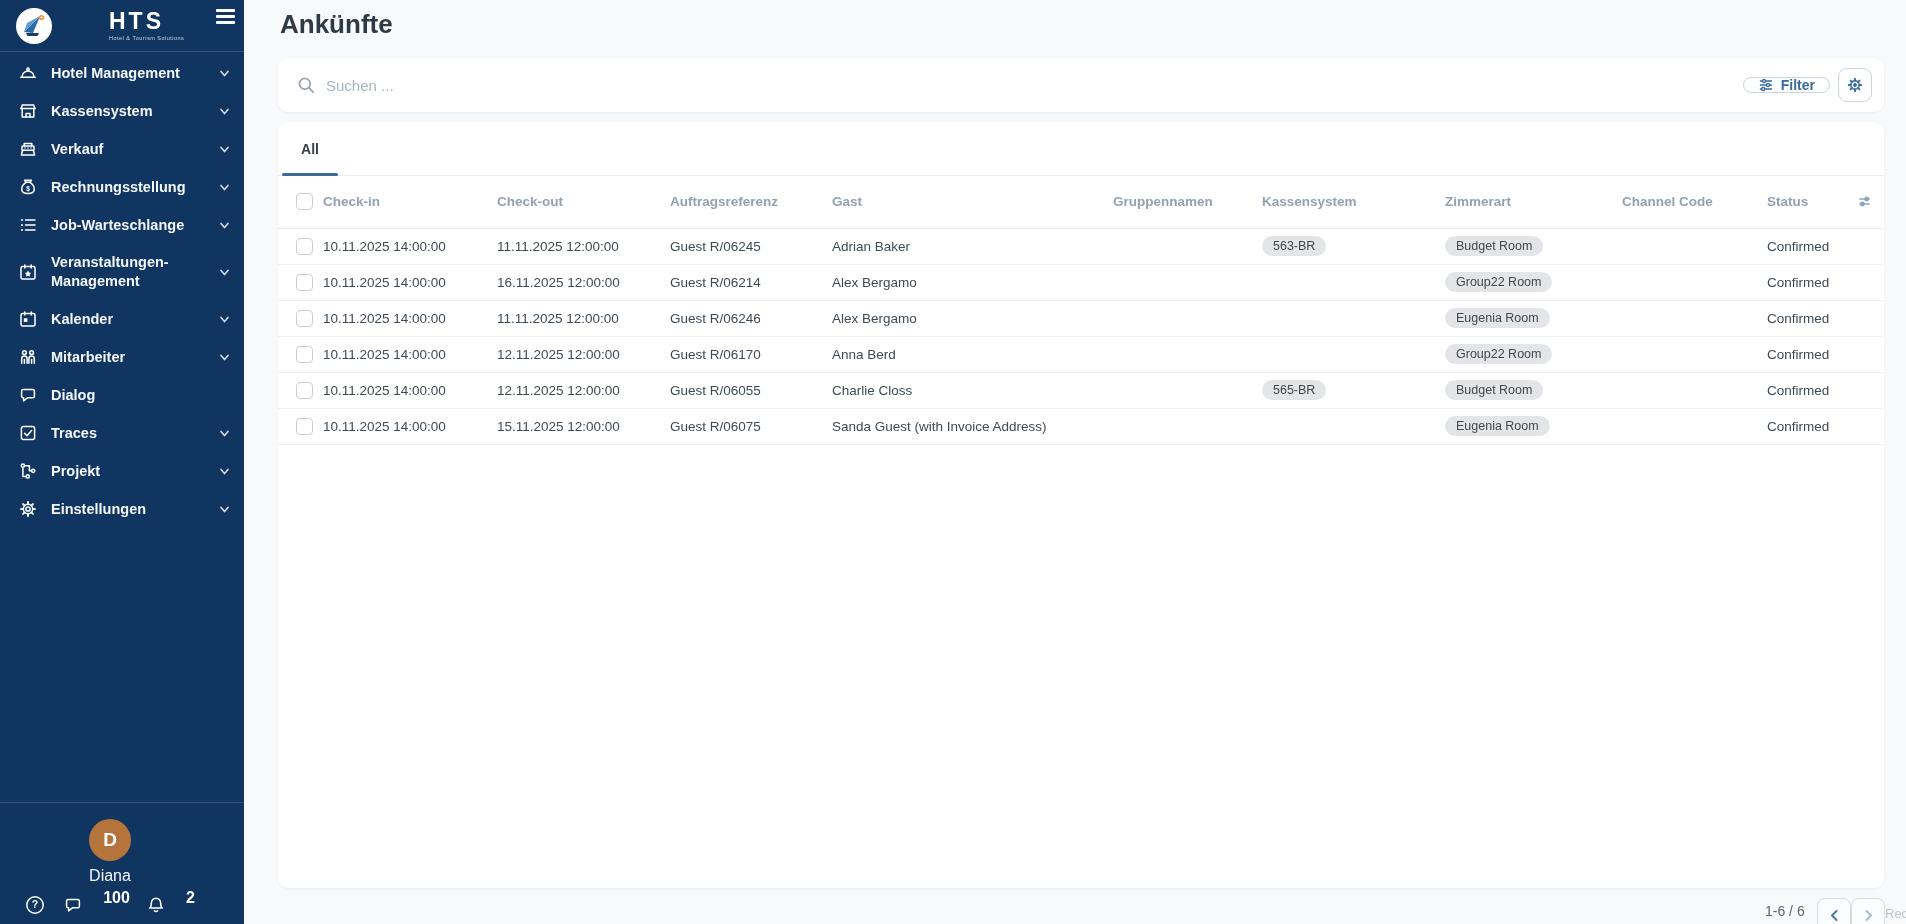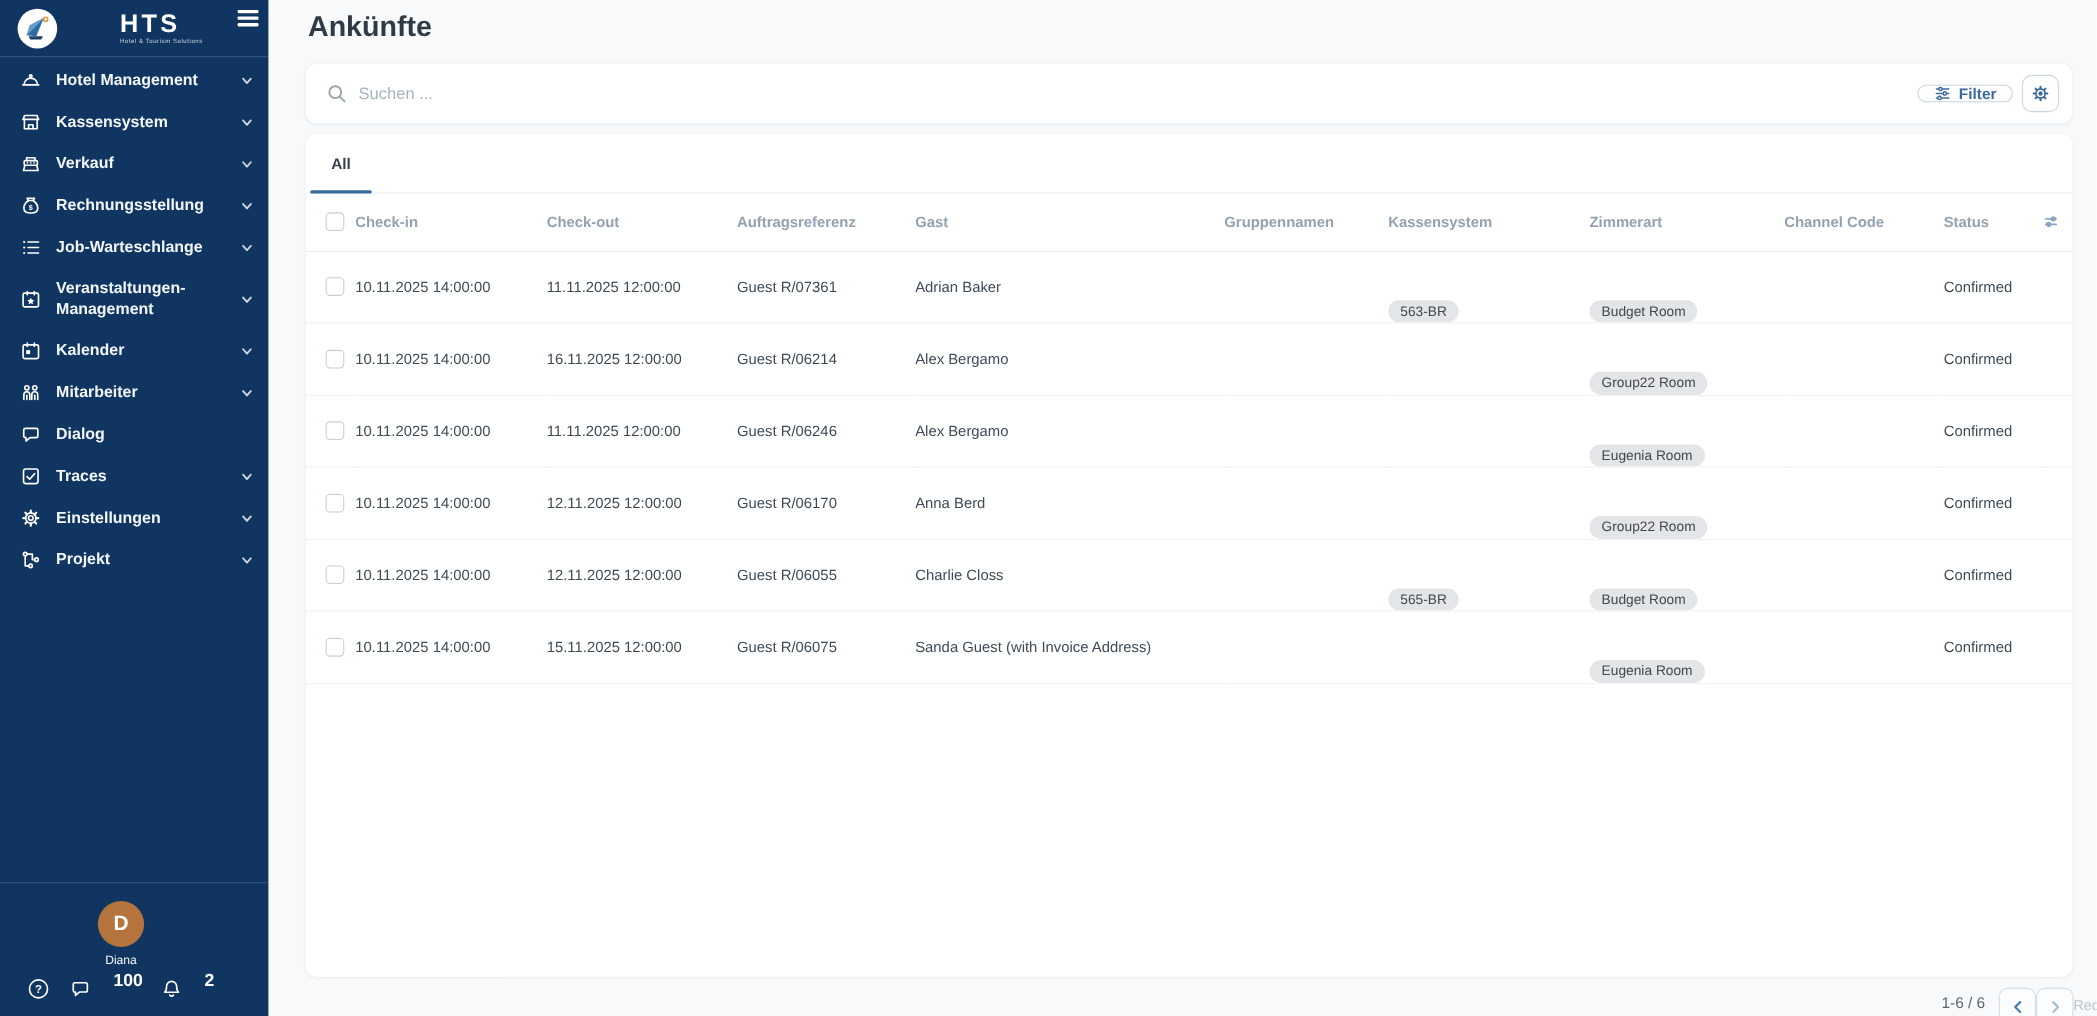--- a/index.html
+++ b/index.html
@@ -49,21 +49,21 @@
   .sb-footer {
     margin-top:auto; height:122px; flex:none;
     border-top:1px solid rgba(255,255,255,.14);
     padding:16px 24px 0 0; text-align:center;
   }
   .avatar {
     width:42px; height:42px; border-radius:50%; background:var(--avatar-bg,#b5743c);
     color:#fff; font-size:19px; font-weight:bold; line-height:42px; text-align:center;
     margin:0 auto; cursor:pointer;
   }
-  .user-name { font-size:11px; color:#f4f8fb; margin-top:6px; }
+  .user-name { font-size:16px; color:#f4f8fb; margin-top:6px; }
   .footer-icons { display:flex; justify-content:center; align-items:flex-start; gap:16px; margin-top:10px; }
   .fi { position:relative; cursor:pointer; padding-right:2px; }
   .fi svg { width:20px; height:20px; }
   .fi-badge { font-size:16px; font-weight:bold; color:#fff; margin-left:18px; position:relative; top:-6px; }
   .fi-wrap { display:flex; align-items:flex-start; }
 
   
   .main { position:absolute; left:244px; top:0; right:0; bottom:0; }
   .page-title { position:absolute; left:36px; top:9px; font-size:26px; font-weight:bold; color:#2e3b47; }
 
@@ -114,21 +114,21 @@
   .arrivals td {
     height:36px; font-size:13.5px; color:#3e4a56; border-bottom:1px solid #eef1f5;
     padding:0; vertical-align:middle; white-space:nowrap; overflow:hidden;
   }
   .cb {
     display:inline-block; width:17px; height:17px; border:1.5px solid #c6cfd8; border-radius:4px;
     background:#fff; margin-left:18px; vertical-align:middle; cursor:pointer;
   }
   .badge {
     display:inline-block; background:var(--badge-bg,#e3e5e8); color:#42484f;
-    border-radius:11px; padding:4px 11px; font-size:12.5px; line-height:1;margin-top:44px;
+    border-radius:11px; padding:4px 11px; font-size:12.5px; line-height:1;
   }
   .th-sliders { margin-left:0; }
   .th-sliders svg { width:17px; height:17px; }
 
   .pg-range { position:absolute; top:903px; left:1521px; font-size:14px; color:#5c6570; }
   .pg-btn {
     position:absolute; top:898px; width:34px; height:34px; background:#fcfdfe;
     border:1px solid #d4dce3; border-radius:8px; display:flex; align-items:center; justify-content:center;
     cursor:pointer;
   }
@@ -307,45 +307,45 @@
         <span class="nav-label">Traces</span>
         <span class="nav-chevron">
           <svg viewBox="0 0 11 11">
             <polyline points="2,3.5 5.5,7.5 9,3.5" fill="none"></polyline>
           </svg>
         </span>
       </div>
       <div class="nav-item">
         <span class="nav-icon">
           <svg viewBox="0 0 20 20">
+            <circle cx="4.9" cy="4.7" r="1.6"></circle>
+            <circle cx="15.2" cy="9.8" r="1.6"></circle>
+            <circle cx="9.8" cy="15.4" r="1.6"></circle>
+            <path d="M6.5 4.7h4.9v5.1h2.2"></path>
+            <path d="M4.9 6.3v9.1h3.3"></path>
+          </svg>
+        </span>
+        <span class="nav-label">Projekt</span>
+        <span class="nav-chevron">
+          <svg viewBox="0 0 11 11">
+            <polyline points="2,3.5 5.5,7.5 9,3.5" fill="none"></polyline>
+          </svg>
+        </span>
+      </div>
+      <div class="nav-item">
+        <span class="nav-icon">
+          <svg viewBox="0 0 20 20">
             <circle cx="10" cy="10" r="2.1"></circle>
             <circle cx="10" cy="10" r="4.7"></circle>
             <g stroke-width="2">
               <path d="M10 3.1v2.1M10 14.8v2.1M3.1 10h2.1M14.8 10h2.1M5.1 5.1l1.5 1.5M13.4 13.4l1.5 1.5M14.9 5.1l-1.5 1.5M6.6 13.4l-1.5 1.5"></path>
             </g>
           </svg>
         </span>
         <span class="nav-label">Einstellungen</span>
-        <span class="nav-chevron">
-          <svg viewBox="0 0 11 11">
-            <polyline points="2,3.5 5.5,7.5 9,3.5" fill="none"></polyline>
-          </svg>
-        </span>
-      </div>
-      <div class="nav-item">
-        <span class="nav-icon">
-          <svg viewBox="0 0 20 20">
-            <circle cx="4.9" cy="4.7" r="1.6"></circle>
-            <circle cx="15.2" cy="9.8" r="1.6"></circle>
-            <circle cx="9.8" cy="15.4" r="1.6"></circle>
-            <path d="M6.5 4.7h4.9v5.1h2.2"></path>
-            <path d="M4.9 6.3v9.1h3.3"></path>
-          </svg>
-        </span>
-        <span class="nav-label">Projekt</span>
         <span class="nav-chevron">
           <svg viewBox="0 0 11 11">
             <polyline points="2,3.5 5.5,7.5 9,3.5" fill="none"></polyline>
           </svg>
         </span>
       </div>
     </div>
 
   <div class="sb-footer">
     <div class="avatar">D</div>
@@ -452,21 +452,21 @@
               </svg>
             </span>
           </th>
         </tr>
       </thead>
       <tbody>
           <tr>
             <td><span class="cb"></span></td>
             <td>10.11.2025 14:00:00</td>
             <td>11.11.2025 12:00:00</td>
-            <td>Guest R/07361</td>
+            <td>Guest R/06245</td>
             <td>Adrian Baker</td>
             <td></td>
             <td><span class="badge">563-BR</span></td>
             <td><span class="badge">Budget Room</span></td>
             <td></td>
             <td>Confirmed</td>
             <td></td>
           </tr>
           <tr>
             <td><span class="cb"></span></td>

